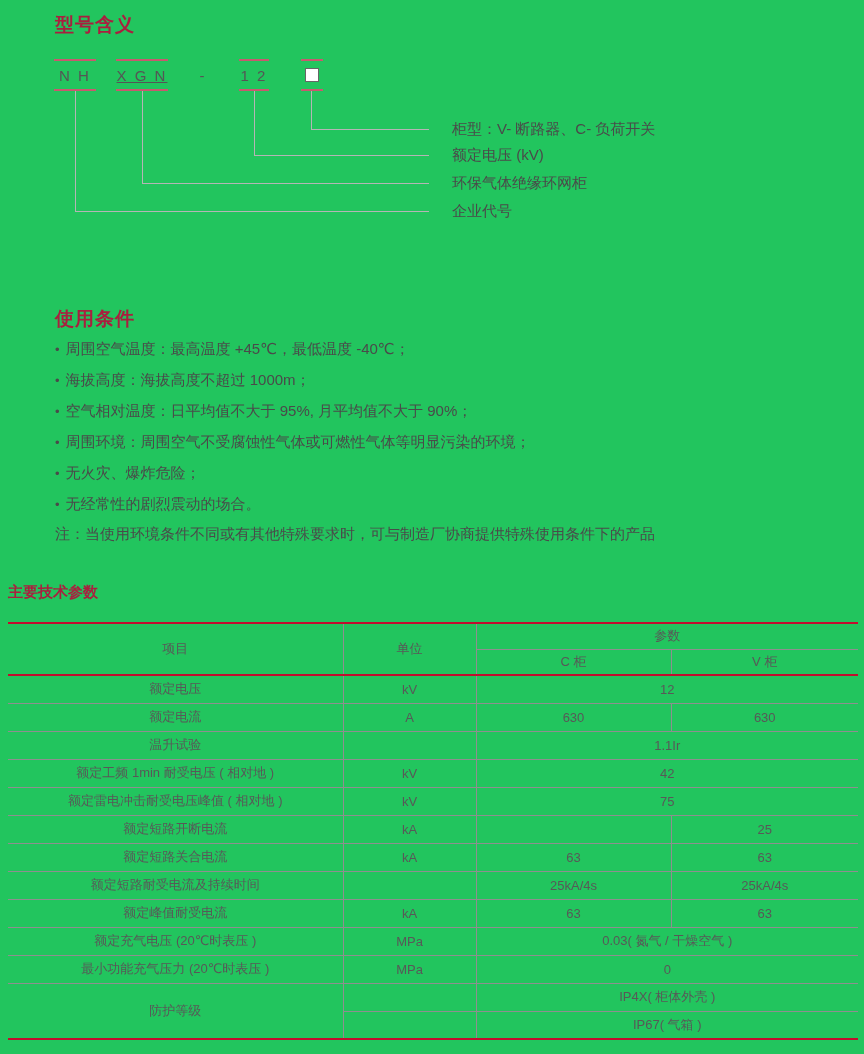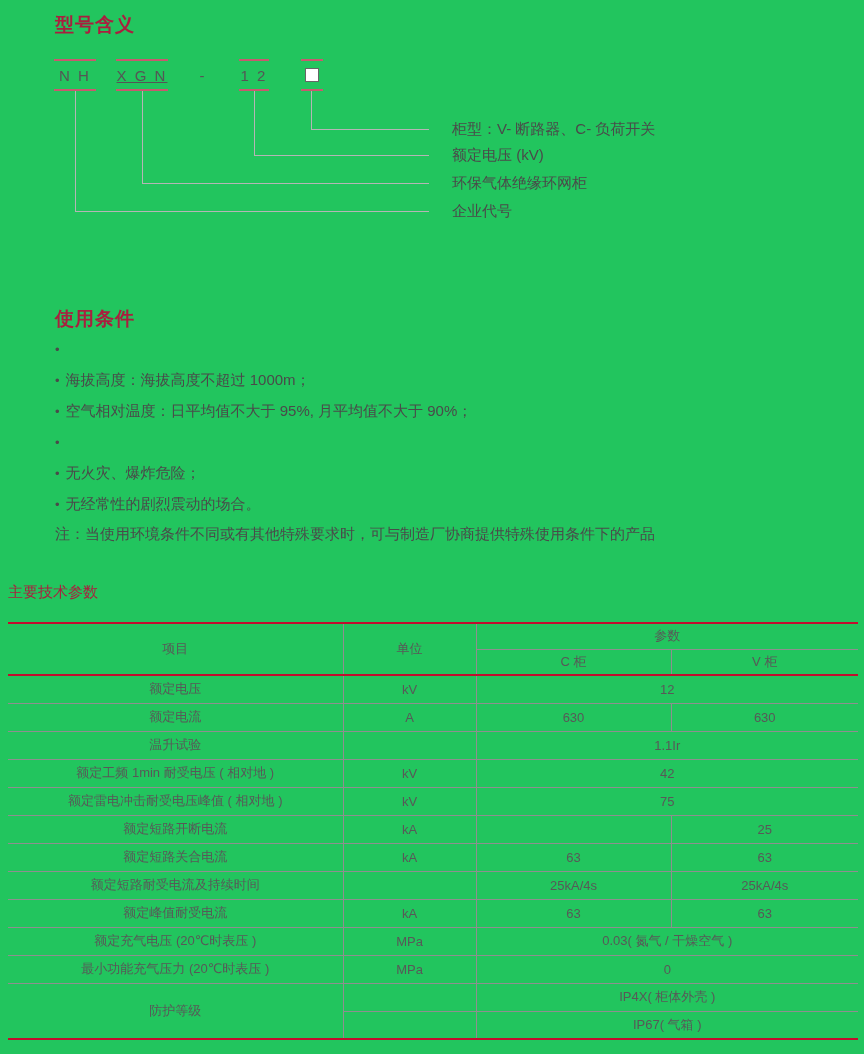--- a/index.html
+++ b/index.html
@@ -24,21 +24,21 @@
     overflow:hidden;
   }
   .sec-title{
     position:absolute;
     font-size:19px;font-weight:bold;
     color:var(--red-heading);
     letter-spacing:1px;
   }
   .sub-title{
     position:absolute;
-    font-size:15px;font-weight:normal;
+    font-size:15px;font-weight:bold;
     color:var(--red-heading);
   }
 
   
   .seg{
     position:absolute;
     top:59px;height:32px;
     border-top:2px solid var(--rose);
     border-bottom:2px solid var(--rose);
     display:flex;align-items:center;justify-content:center;
@@ -131,31 +131,33 @@
     <div class="diag-label" style="top:146px;">额定电压 (kV)</div>
     <div class="diag-label" style="top:174px;">环保气体绝缘环网柜</div>
     <div class="diag-label" style="top:202px;">企业代号</div>
   </div>
 
   <div class="sec-title" style="left:55px;top:306px;">使用条件</div>
 
   <ul class="cond-list">
     <li>
       <span class="blt">•</span>
+      <span>周围空气温度：最高温度 +45℃，最低温度 -40℃；</span>
     </li>
     <li>
       <span class="blt">•</span>
       <span>海拔高度：海拔高度不超过 1000m；</span>
     </li>
     <li>
       <span class="blt">•</span>
       <span>空气相对温度：日平均值不大于 95%, 月平均值不大于 90%；</span>
     </li>
     <li>
       <span class="blt">•</span>
+      <span>周围环境：周围空气不受腐蚀性气体或可燃性气体等明显污染的环境；</span>
     </li>
     <li>
       <span class="blt">•</span>
       <span>无火灾、爆炸危险；</span>
     </li>
     <li>
       <span class="blt">•</span>
       <span>无经常性的剧烈震动的场合。</span>
     </li>
   </ul>

